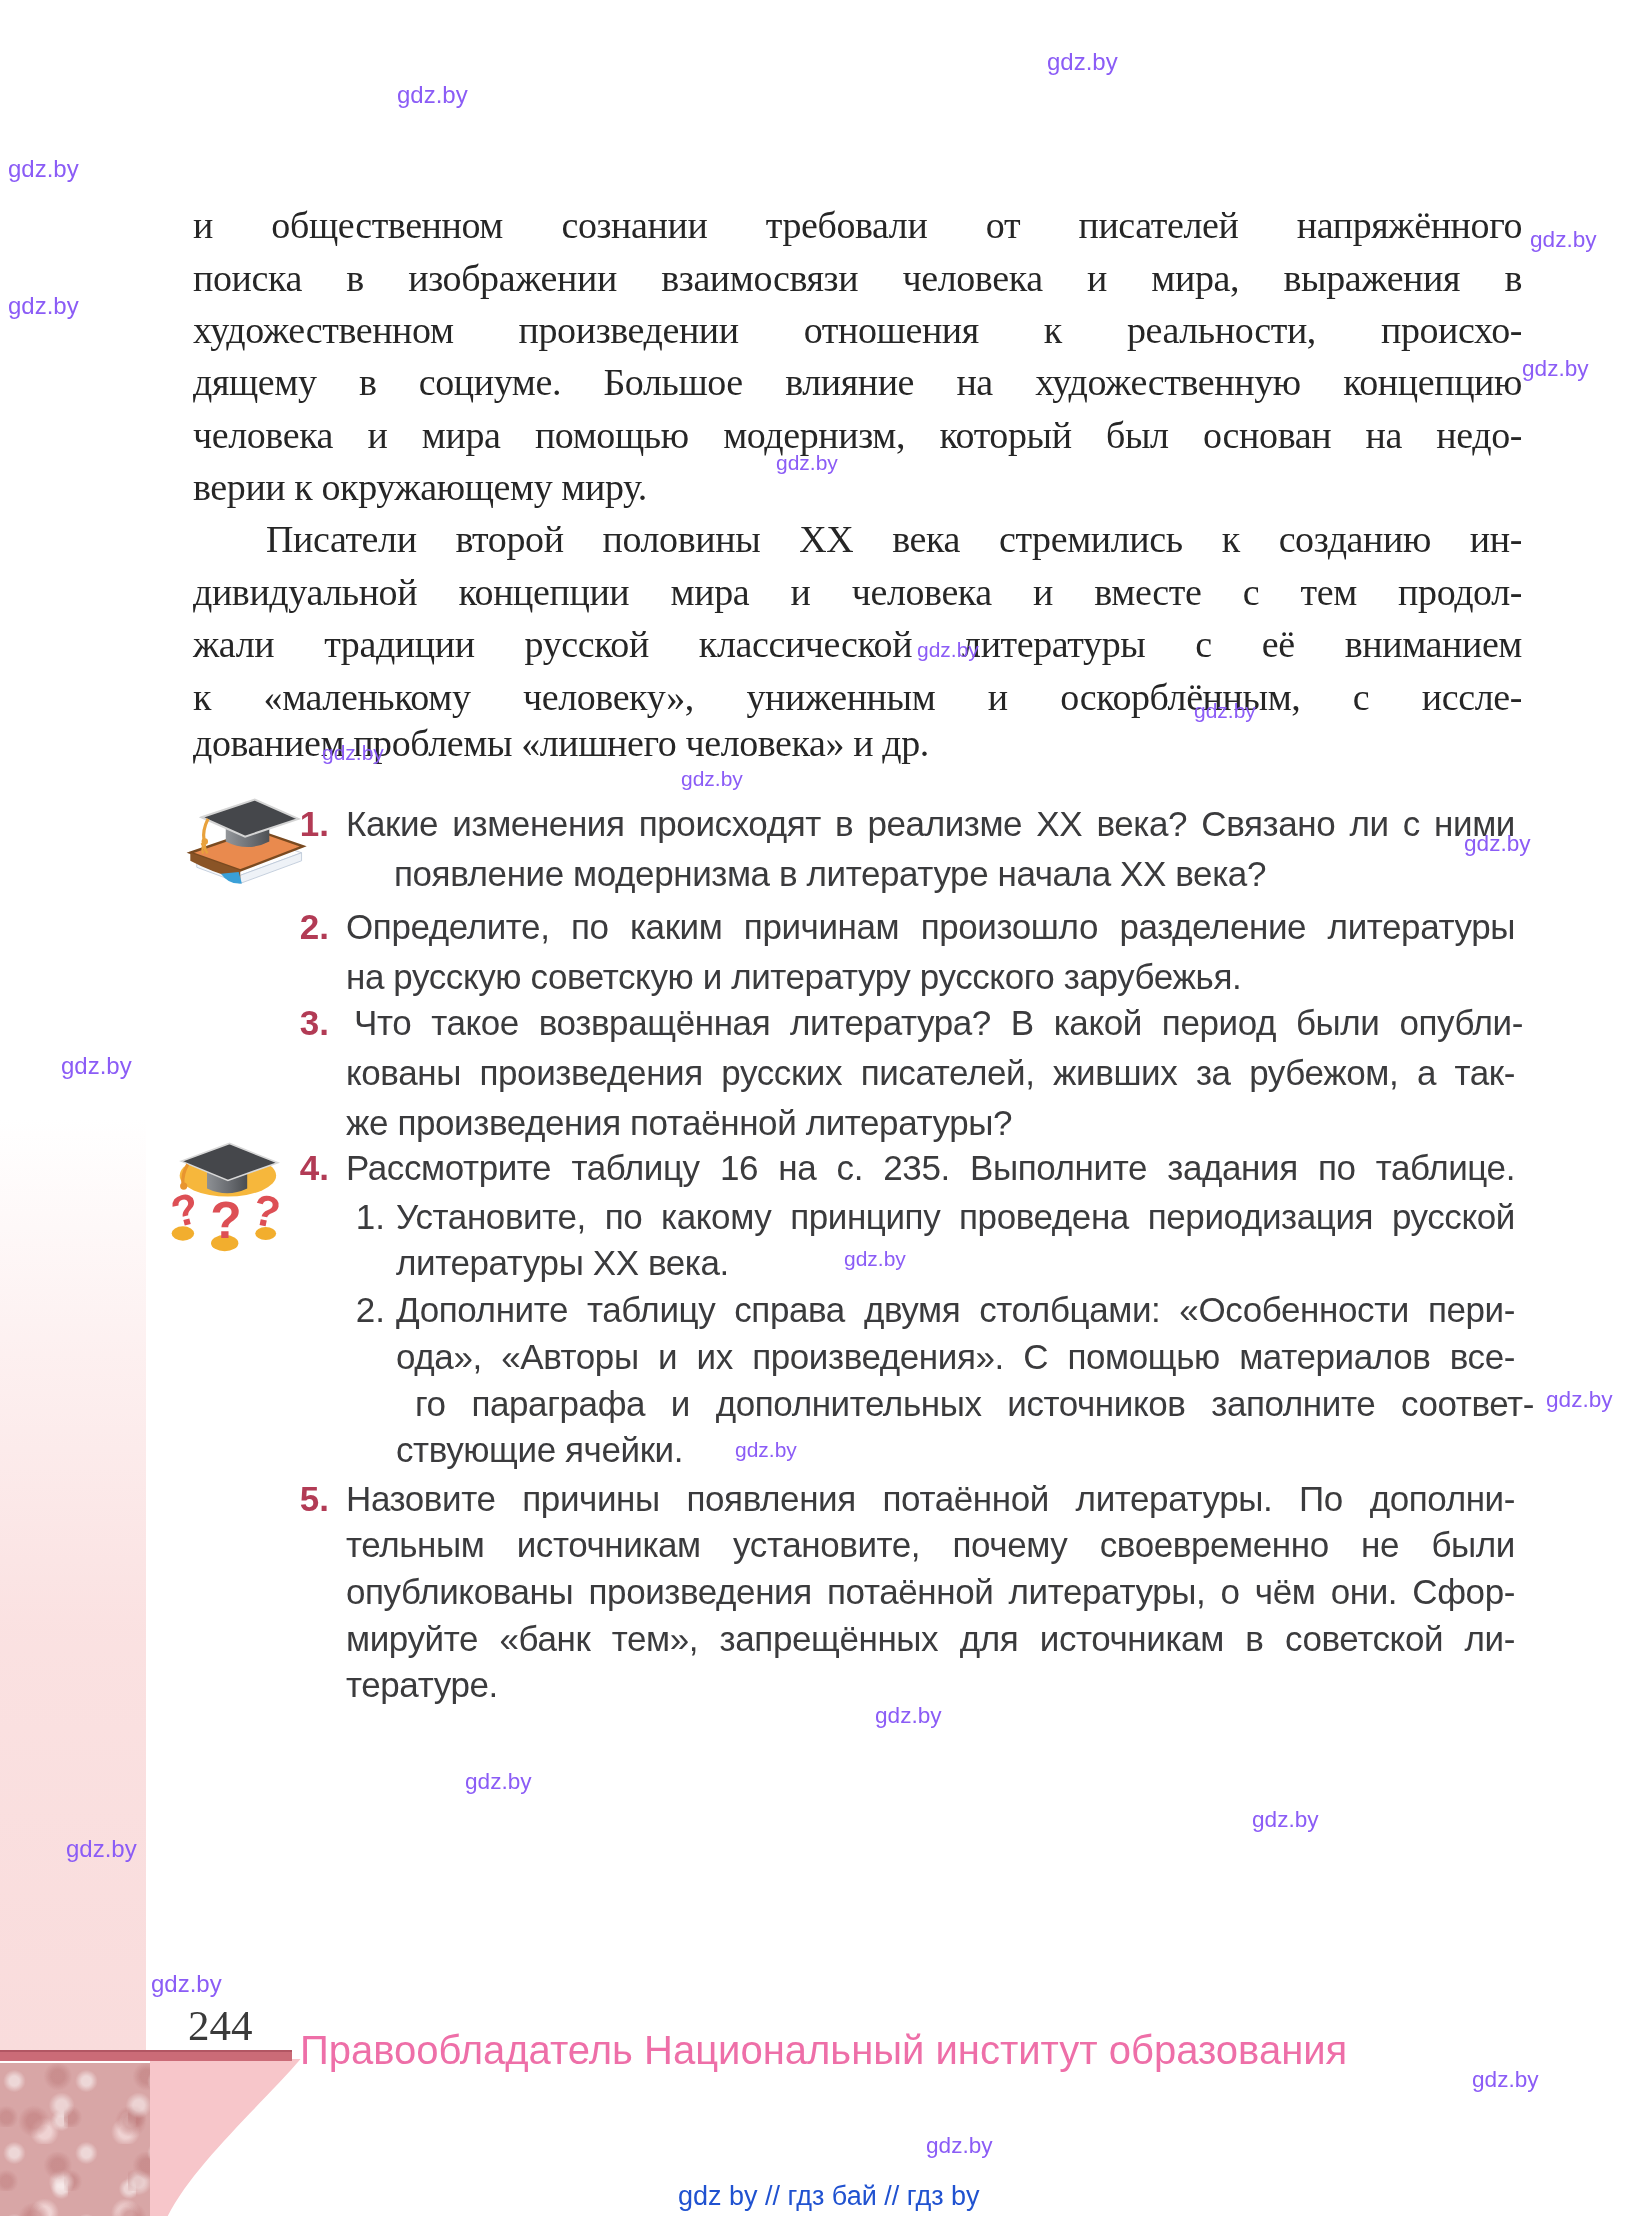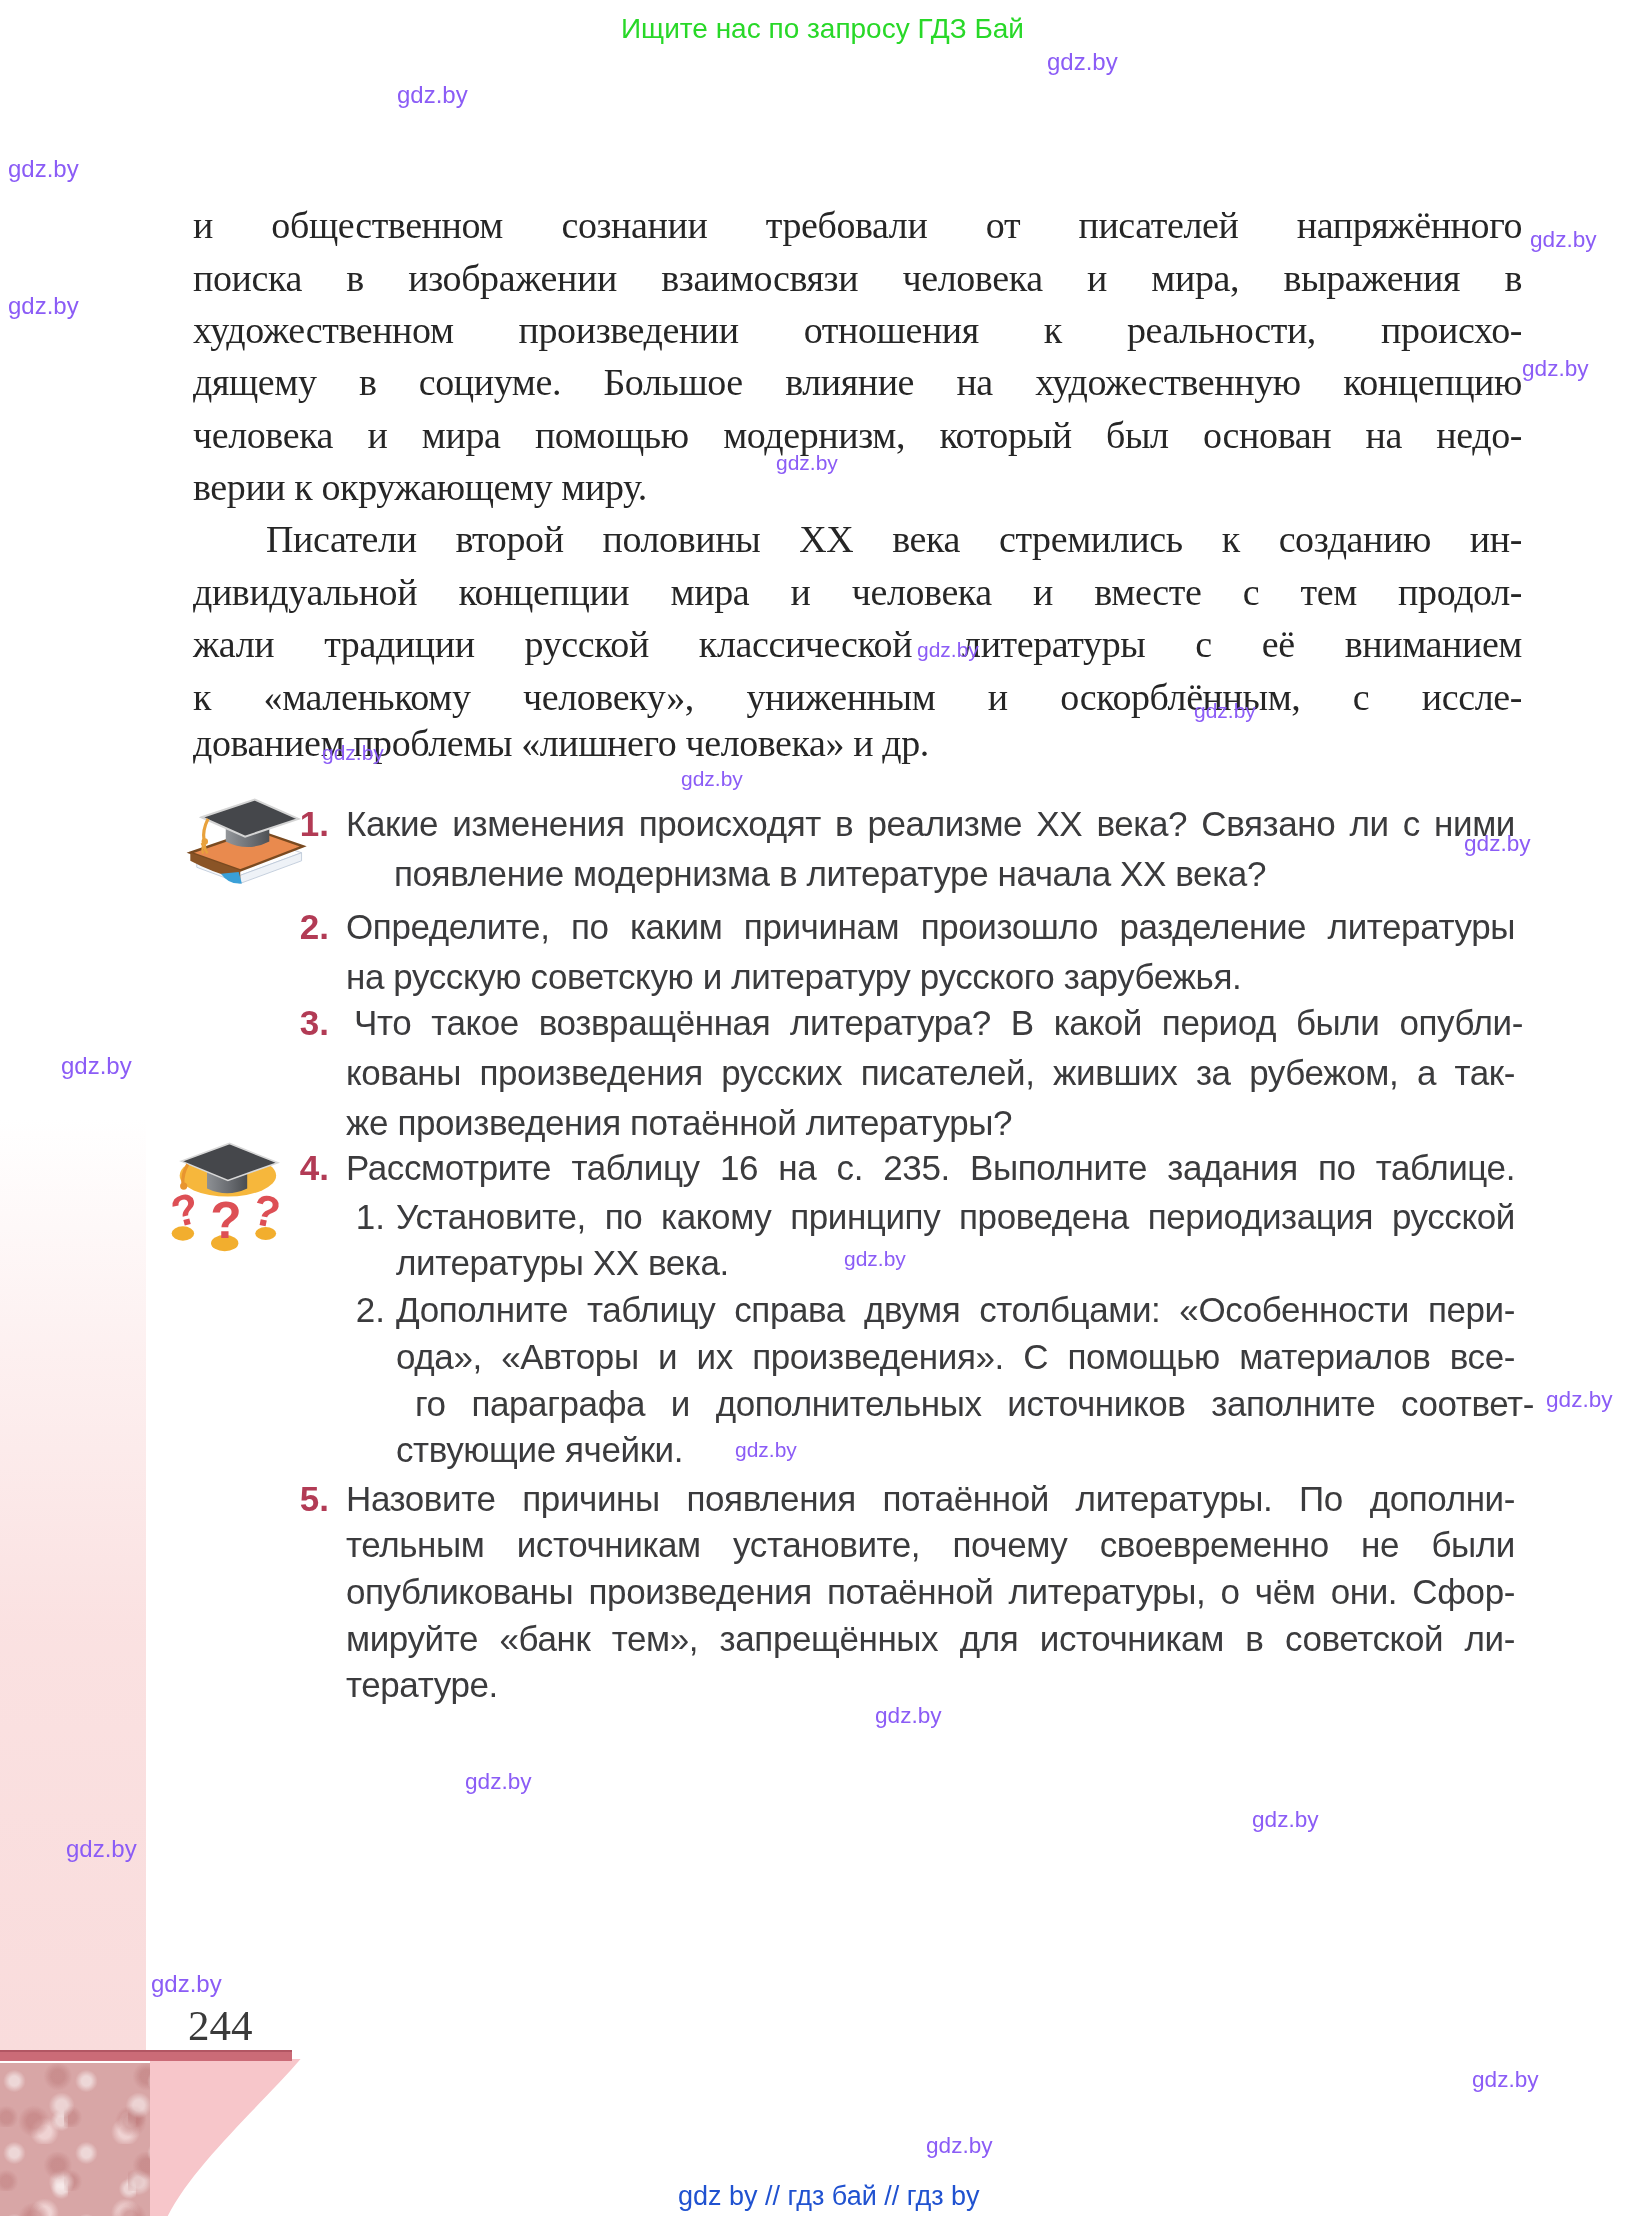--- a/index.html
+++ b/index.html
@@ -40,21 +40,20 @@
 
 <div id="page">
 
   <div class="pink-panel"></div>
   <div class="rose-line"></div>
   <div class="texture-block"></div>
   <svg class="swoosh" width="153" height="157" viewBox="0 0 190 195">
     <path d="M0,0 L187,0 C140,55 55,130 22,195 L0,195 Z" fill="#f7c6ca"></path>
   </svg>
 
-  <div class="promo" style="color:#28d828;">Ищите нас по запросу ГДЗ Бай</div>
 
   <div>
       <span class="wm" style="left: 1047px; top: 48px; font-size: 24px;">gdz.by</span>
       <span class="wm" style="left: 397px; top: 81px; font-size: 24px;">gdz.by</span>
       <span class="wm" style="left: 8px; top: 155px; font-size: 24px;">gdz.by</span>
       <span class="wm" style="left: 8px; top: 292px; font-size: 24px;">gdz.by</span>
       <span class="wm" style="left: 1530px; top: 227px; font-size: 22.6px;">gdz.by</span>
       <span class="wm" style="left: 1522px; top: 356px; font-size: 22.6px;">gdz.by</span>
       <span class="wm" style="left: 776px; top: 451px; font-size: 21px;">gdz.by</span>
       <span class="wm" style="left: 917px; top: 638px; font-size: 21px;">gdz.by</span>
@@ -154,16 +153,17 @@
     <circle cx="23" cy="71" r="4.5" fill="#e8952f"></circle>
     <ellipse cx="22" cy="130" rx="14" ry="9" fill="#f2ae2e"></ellipse>
     <ellipse cx="74" cy="142" rx="17" ry="10" fill="#f2ae2e"></ellipse>
     <ellipse cx="125" cy="130" rx="13" ry="8" fill="#f2ae2e"></ellipse>
     <text x="8" y="120" font-size="54" font-weight="bold" fill="#dd4f55" transform="rotate(-14 22 100)" font-family="Liberation Sans, sans-serif">?</text>
     <text x="56" y="136" font-size="64" font-weight="bold" fill="#dd4f55" font-family="Liberation Sans, sans-serif">?</text>
     <text x="110" y="120" font-size="54" font-weight="bold" fill="#dd4f55" transform="rotate(12 122 100)" font-family="Liberation Sans, sans-serif">?</text>
   </svg>
 
   <div class="page-number">244</div>
+  <div class="copyright" style="color:#ee6fa8;">Правообладатель Национальный институт образования</div>
   <div class="bottom-links" style="color:#2052d0;">gdz by  //  гдз бай  //  гдз by</div>
 
 </div>
 
 
 </body></html>

